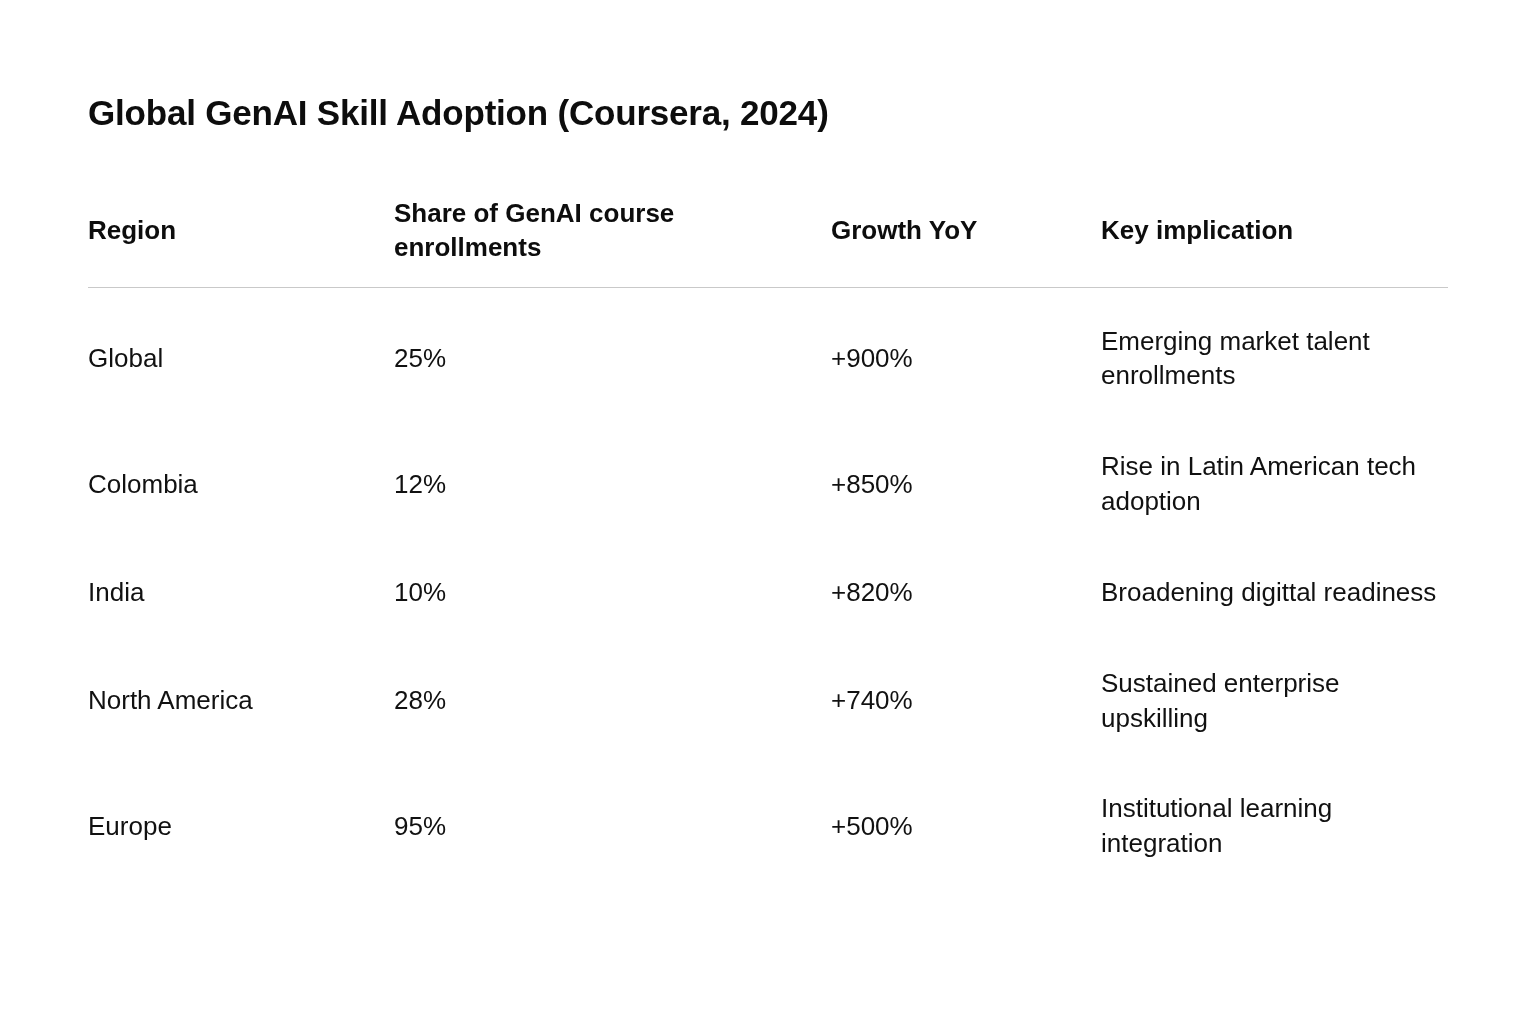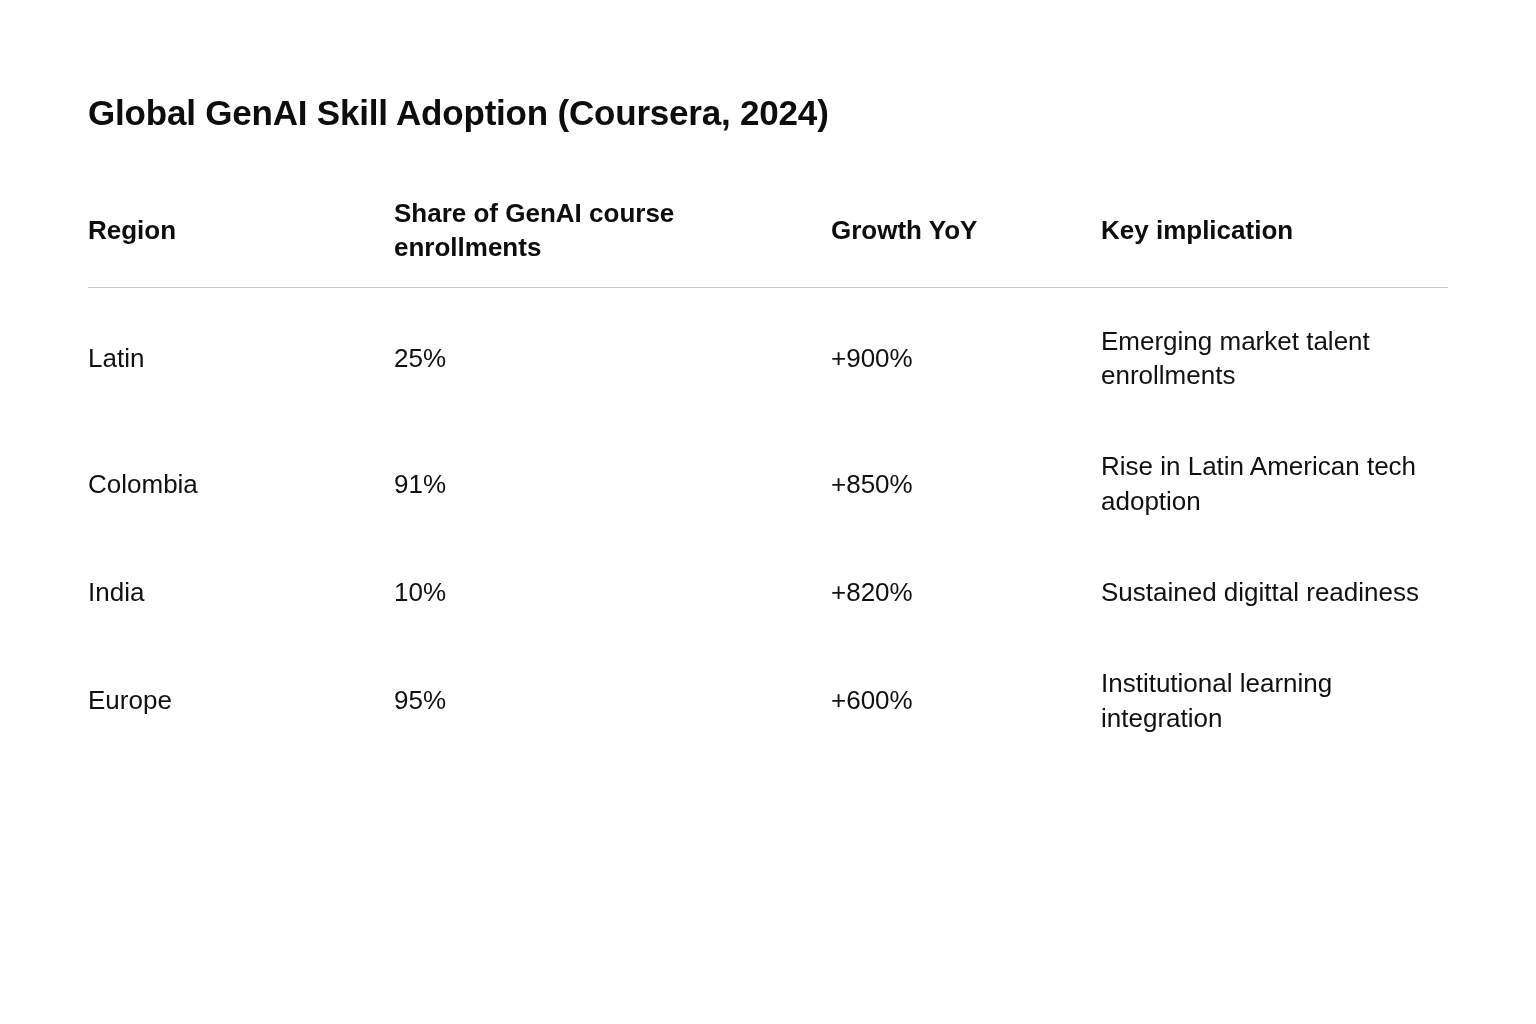--- a/index.html
+++ b/index.html
@@ -86,39 +86,45 @@
       </tr>
     </thead>
     <tbody>
       <tr class="spacer-row">
         <td></td>
           <td></td>
           <td></td>
           <td></td>
       </tr>
       <tr>
-        <td>Latin</td>
+        <td>Global</td>
         <td>25%</td>
         <td>+900%</td>
         <td class="impl">Emerging market talent enrollments</td>
       </tr>
       <tr>
         <td>Colombia</td>
-        <td>91%</td>
+        <td>12%</td>
         <td>+850%</td>
         <td class="impl">Rise in Latin American tech adoption</td>
       </tr>
       <tr>
         <td>India</td>
         <td>10%</td>
         <td>+820%</td>
-        <td class="impl">Sustained digittal readiness</td>
+        <td class="impl">Broadening digittal readiness</td>
+      </tr>
+      <tr>
+        <td>North America</td>
+        <td>28%</td>
+        <td>+740%</td>
+        <td class="impl">Sustained enterprise upskilling</td>
       </tr>
       <tr>
         <td>Europe</td>
         <td>95%</td>
-        <td>+600%</td>
+        <td>+500%</td>
         <td class="impl">Institutional learning integration</td>
       </tr>
     </tbody>
   </table>
 
 </div>
 
 </body></html>

